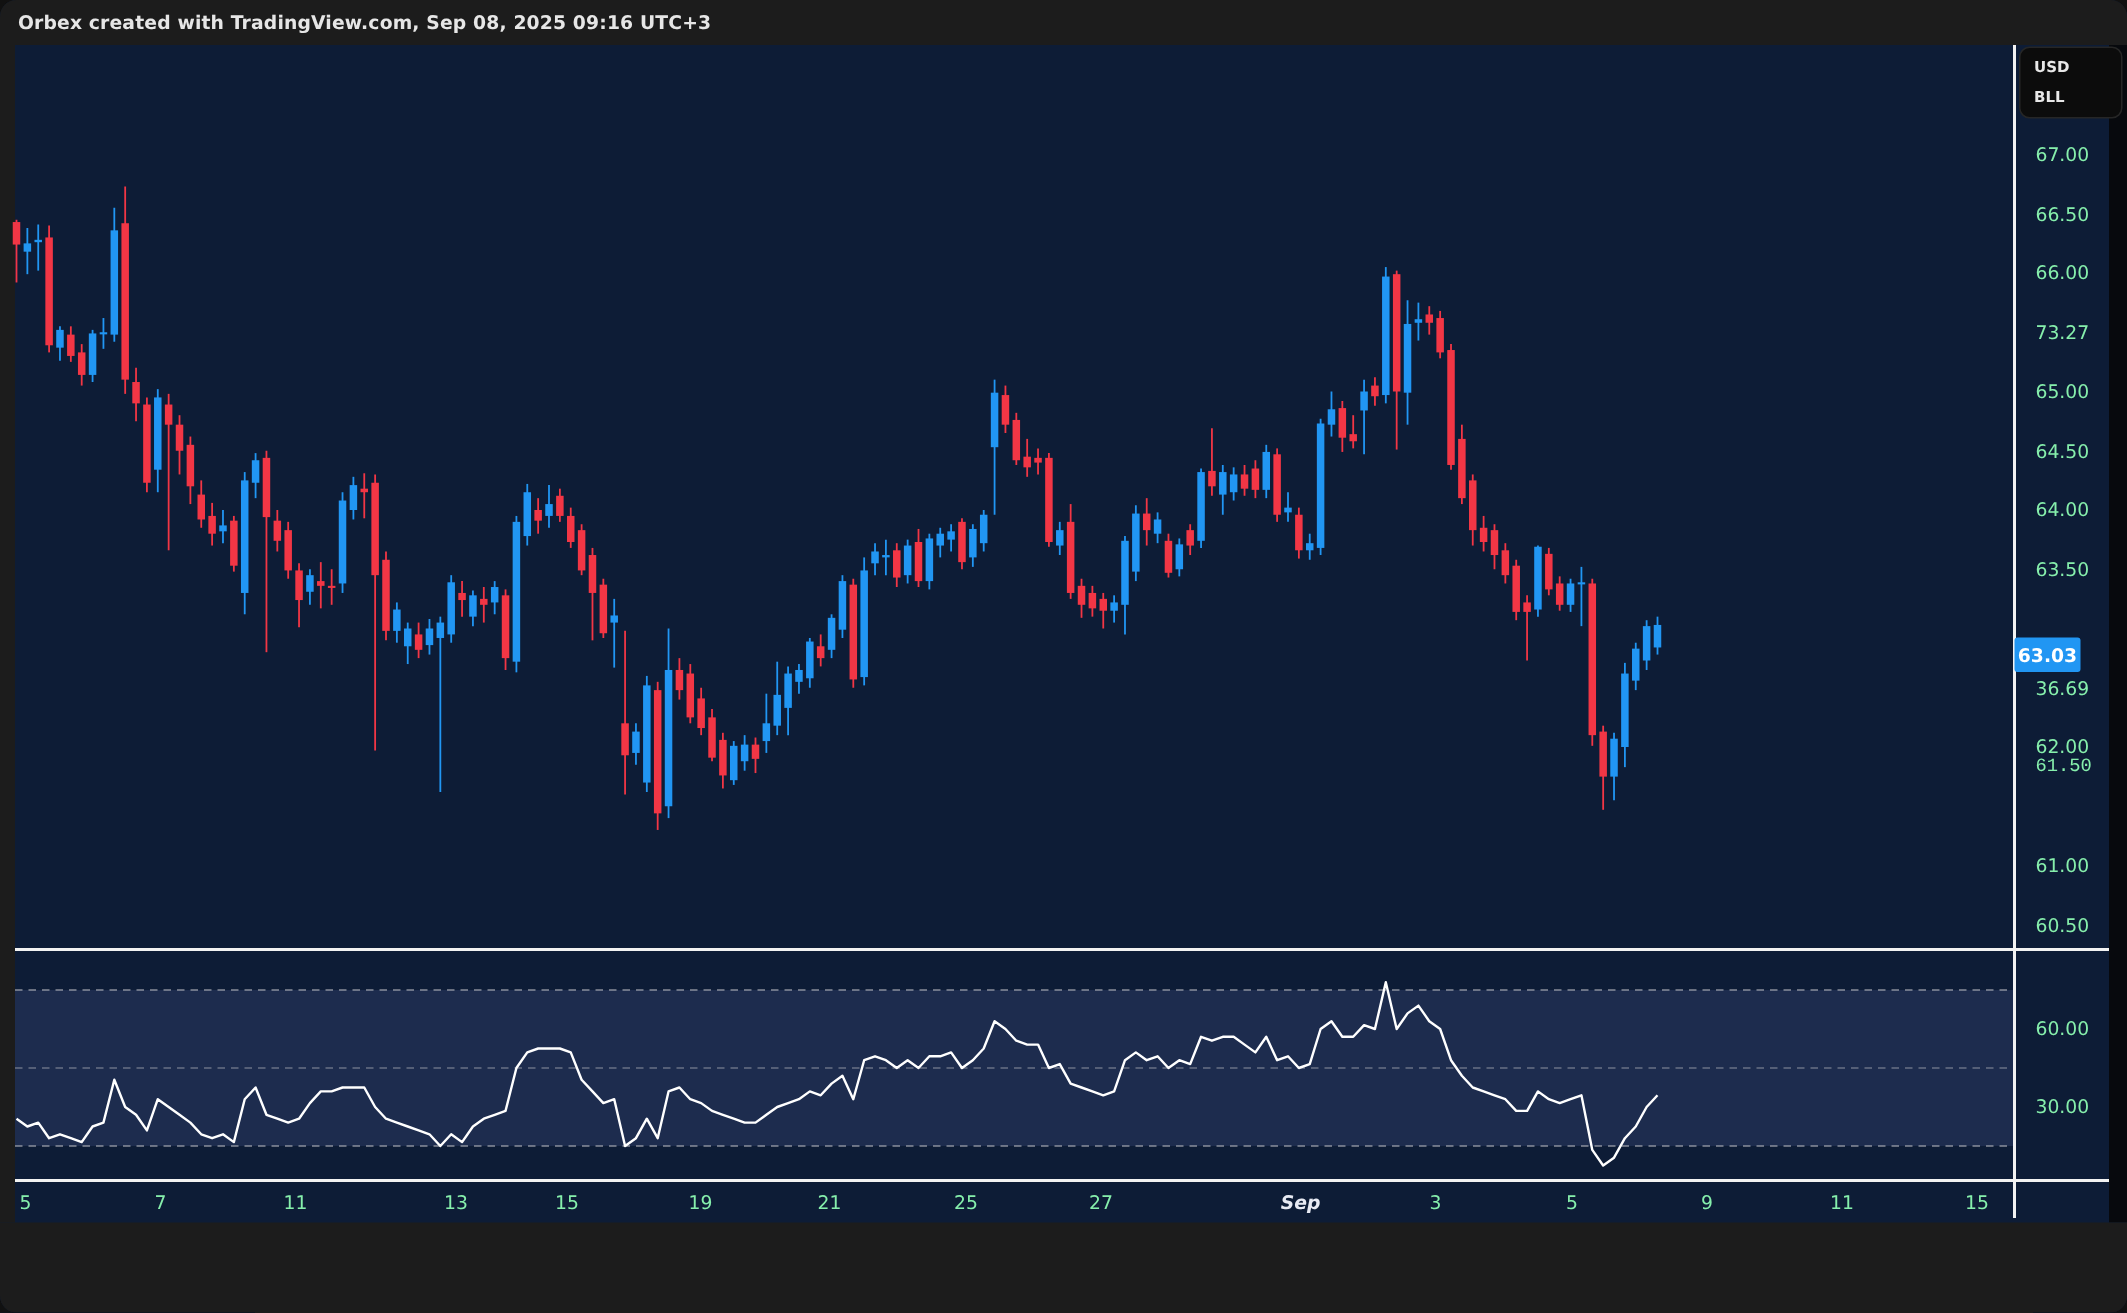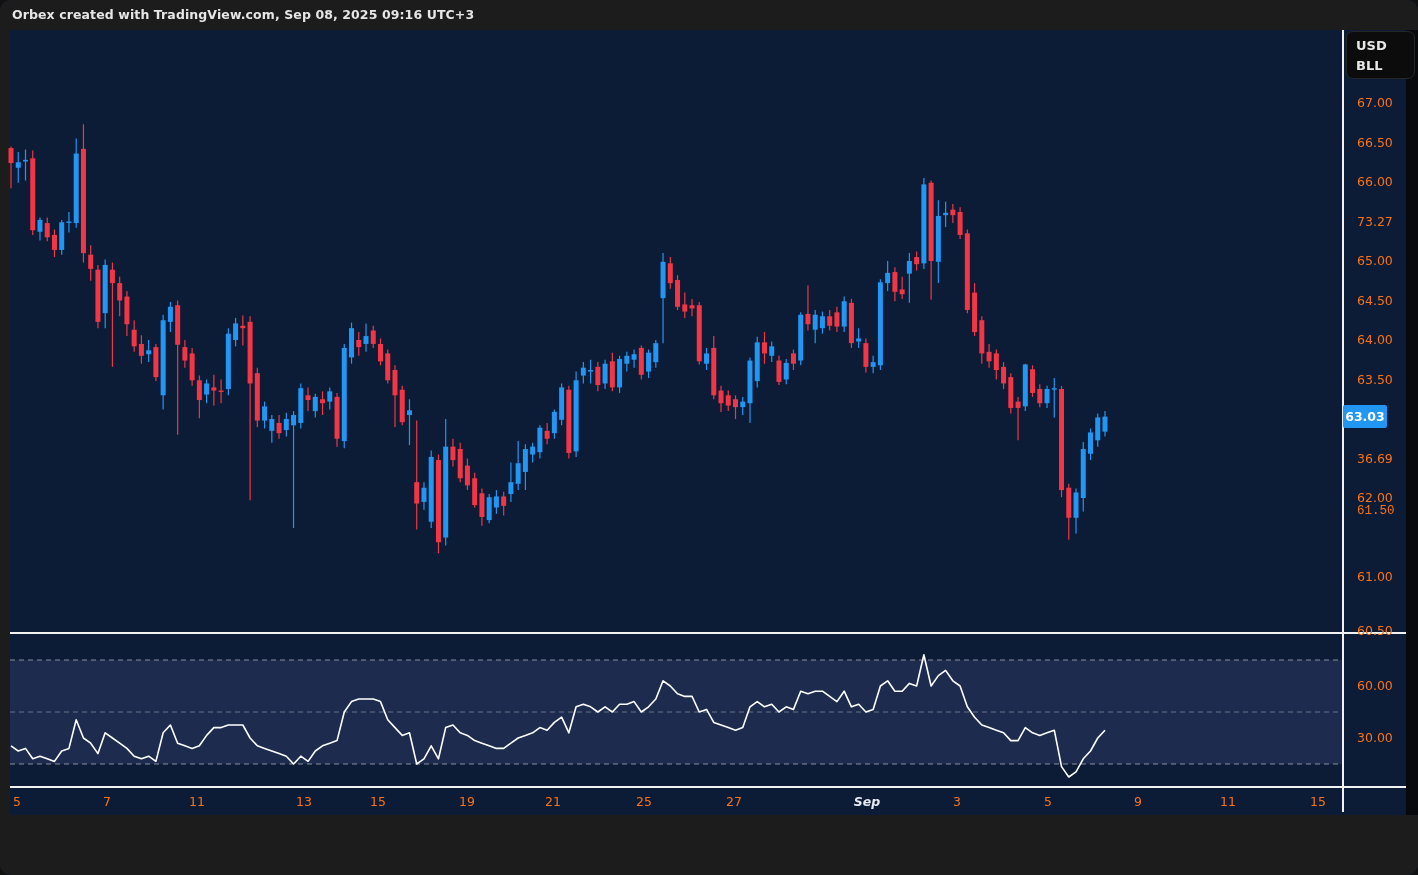--- a/index.html
+++ b/index.html
@@ -9,28 +9,28 @@
   #top-bar{top:0;height:30px;}
   #bottom-bar{top:815px;height:60px;}
   #left-strip{position:absolute;left:0;top:30px;width:10px;height:785px;background:#1c1c1c;}
   #right-strip{position:absolute;left:1406px;top:30px;width:12px;height:785px;background:#07090d;}
   #header-title{position:absolute;left:12px;top:7px;font-size:12.5px;font-weight:bold;color:#e6e6e6;letter-spacing:.1px;}
   svg{position:absolute;left:0;top:0;}
   .sep{position:absolute;background:#f2f2f2;}
   #sep-pane{left:10px;top:632px;width:1396px;height:2px;}
   #sep-axis{left:10px;top:786px;width:1396px;height:2px;}
   #sep-vert{left:1342px;top:30px;width:2px;height:782px;}
-  .tick{position:absolute;font-size:12.5px;color:#f97316;white-space:nowrap;}
+  .tick{position:absolute;font-size:12.5px;color:#86efac;white-space:nowrap;}
   .time-tick{transform:translateX(-50%);}
   .time-tick.major{color:#e7eaf3;font-weight:bold;}
   #price-badge{position:absolute;left:1343px;width:44px;height:23px;border-radius:2px;
-     color:#fff;font-size:12.5px;font-weight:bold;display:flex;align-items:center;justify-content:center;}
+     color:#fff;font-size:12.5px;font-weight:bold;display:flex;align-items:center;justify-content:center;margin-top:20px;}
   #symbol-box{position:absolute;left:1346px;top:31px;width:69px;height:48px;background:#0c0c0c;
      border:1px solid #262626;border-radius:7px;box-sizing:border-box;padding:4px 0 0 9px;}
-  .sym-opt{font-size:13px;font-weight:bold;color:#e8e8e8;line-height:20px;}
+  .sym-opt{font-size:10px;font-weight:bold;color:#e8e8e8;line-height:20px;}
 </style>
 </head>
 <body>
 
 <div id="stage">
 
   <div class="bar" id="top-bar">
     <div id="header-title">Orbex created with TradingView.com, Sep 08, 2025 09:16 UTC+3</div>
   </div>
 
@@ -361,21 +361,21 @@
       <div class="tick" style="left: 1357px; top: 174px;">66.00</div>
       <div class="tick" style="left: 1357px; top: 213.5px;">73.27</div>
       <div class="tick" style="left: 1357px; top: 253px;">65.00</div>
       <div class="tick" style="left: 1357px; top: 292.5px;">64.50</div>
       <div class="tick" style="left: 1357px; top: 332px;">64.00</div>
       <div class="tick" style="left: 1357px; top: 371.5px;">63.50</div>
       <div class="tick" style="left: 1357px; top: 450.5px;">36.69</div>
       <div class="tick" style="left: 1357px; top: 490px;">62.00</div>
       <div class="tick" style="left: 1357px; top: 504px; font-family: Liberation Mono, monospace;">61.50</div>
       <div class="tick" style="left: 1357px; top: 569px;">61.00</div>
-      <div class="tick" style="left: 1357px; top: 608.5px; margin-top: 14px;">60.50</div>
+      <div class="tick" style="left: 1357px; top: 608.5px;">60.50</div>
       <div class="tick" style="left: 1357px; top: 678px;">60.00</div>
       <div class="tick" style="left: 1357px; top: 730px;">30.00</div>
     </div>
   <div id="time-axis">
       <div class="tick time-tick" style="left: 17px; top: 794px;">5</div>
       <div class="tick time-tick" style="left: 107px; top: 794px;">7</div>
       <div class="tick time-tick" style="left: 197px; top: 794px;">11</div>
       <div class="tick time-tick" style="left: 288px; top: 794px; margin-left: 16px;">13</div>
       <div class="tick time-tick" style="left: 378px; top: 794px;">15</div>
       <div class="tick time-tick" style="left: 467px; top: 794px;">19</div>

